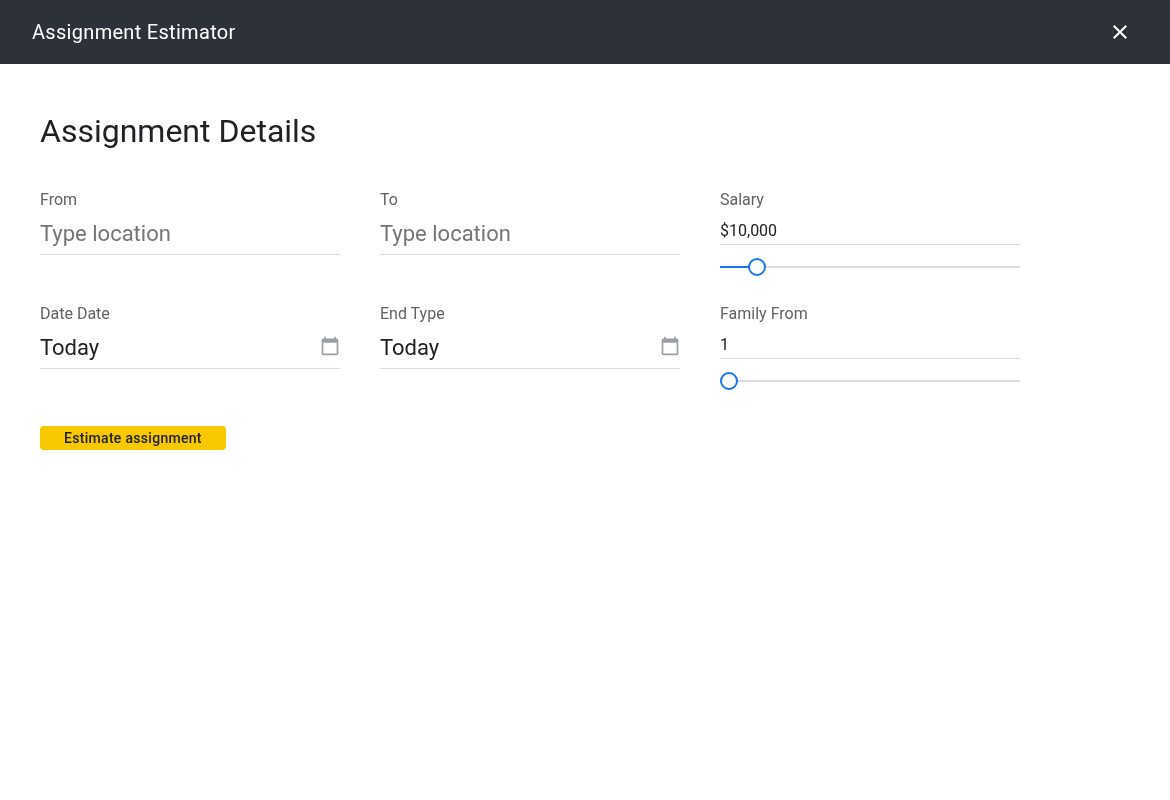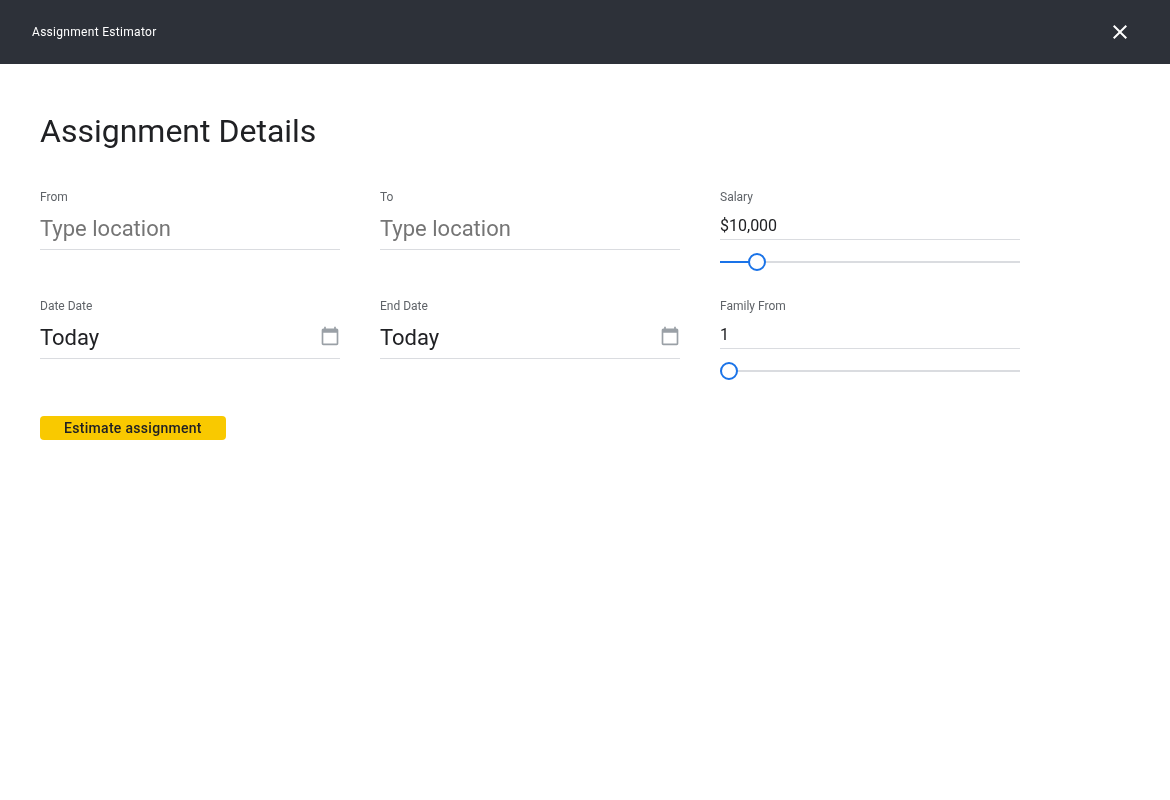--- a/index.html
+++ b/index.html
@@ -16,21 +16,21 @@
       background: #2d3139;
       height: 64px;
       display: flex;
       align-items: center;
       justify-content: space-between;
       padding: 0 32px;
     }
 
     .header-title {
       color: #ffffff;
-      font-size: 12px;
+      font-size: 20px;
       font-weight: 400;
       letter-spacing: 0.3px;
     }
 
     .close-btn {
       background: none;
       border: none;
       cursor: pointer;
       color: #ffffff;
       font-size: 24px;
@@ -60,21 +60,21 @@
       gap: 32px 40px;
       margin-bottom: 40px;
     }
 
     .form-field {
       display: flex;
       flex-direction: column;
     }
 
     .field-label {
-      font-size: 12px;
+      font-size: 16px;
       color: #5f6368;
       margin-bottom: 4px;
       font-weight: 400;
     }
 
     .field-input-wrapper {
       position: relative;
       display: flex;
       align-items: center;
     }
@@ -218,21 +218,21 @@
         <input type="text" class="field-input has-value" value="Today" style="">
         <span class="calendar-icon">
           <svg class="cal-icon" viewBox="0 0 24 24" xmlns="http://www.w3.org/2000/svg">
             <path d="M20 3h-1V1h-2v2H7V1H5v2H4c-1.1 0-2 .9-2 2v16c0 1.1.9 2 2 2h16c1.1 0 2-.9 2-2V5c0-1.1-.9-2-2-2zm0 18H4V8h16v13z"></path>
           </svg>
         </span>
       </div>
     </div>
 
     <div class="form-field">
-      <label class="field-label">End Date</label>
+      <label class="field-label">End Type</label>
       <div class="field-input-wrapper">
         <input type="text" class="field-input has-value" value="Today" style="">
         <span class="calendar-icon">
           <svg class="cal-icon" viewBox="0 0 24 24" xmlns="http://www.w3.org/2000/svg">
             <path d="M20 3h-1V1h-2v2H7V1H5v2H4c-1.1 0-2 .9-2 2v16c0 1.1.9 2 2 2h16c1.1 0 2-.9 2-2V5c0-1.1-.9-2-2-2zm0 18H4V8h16v13z"></path>
           </svg>
         </span>
       </div>
     </div>
 

